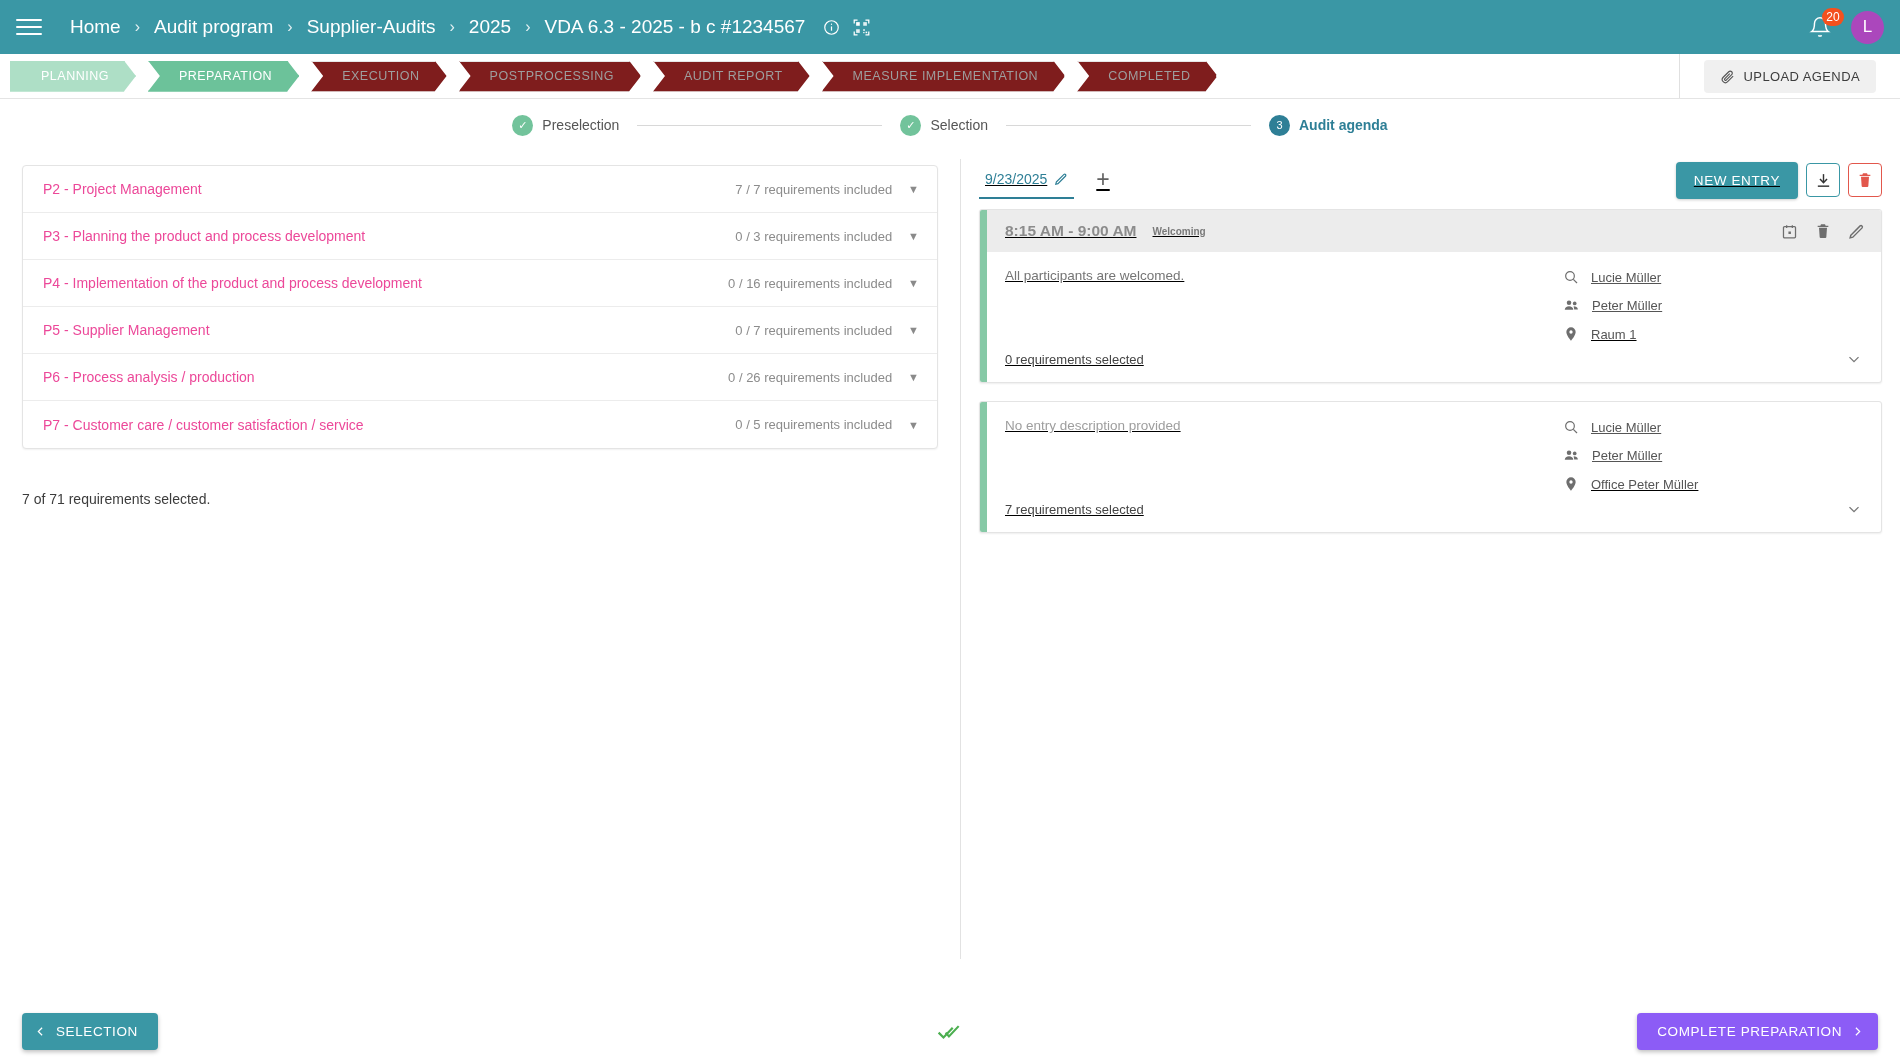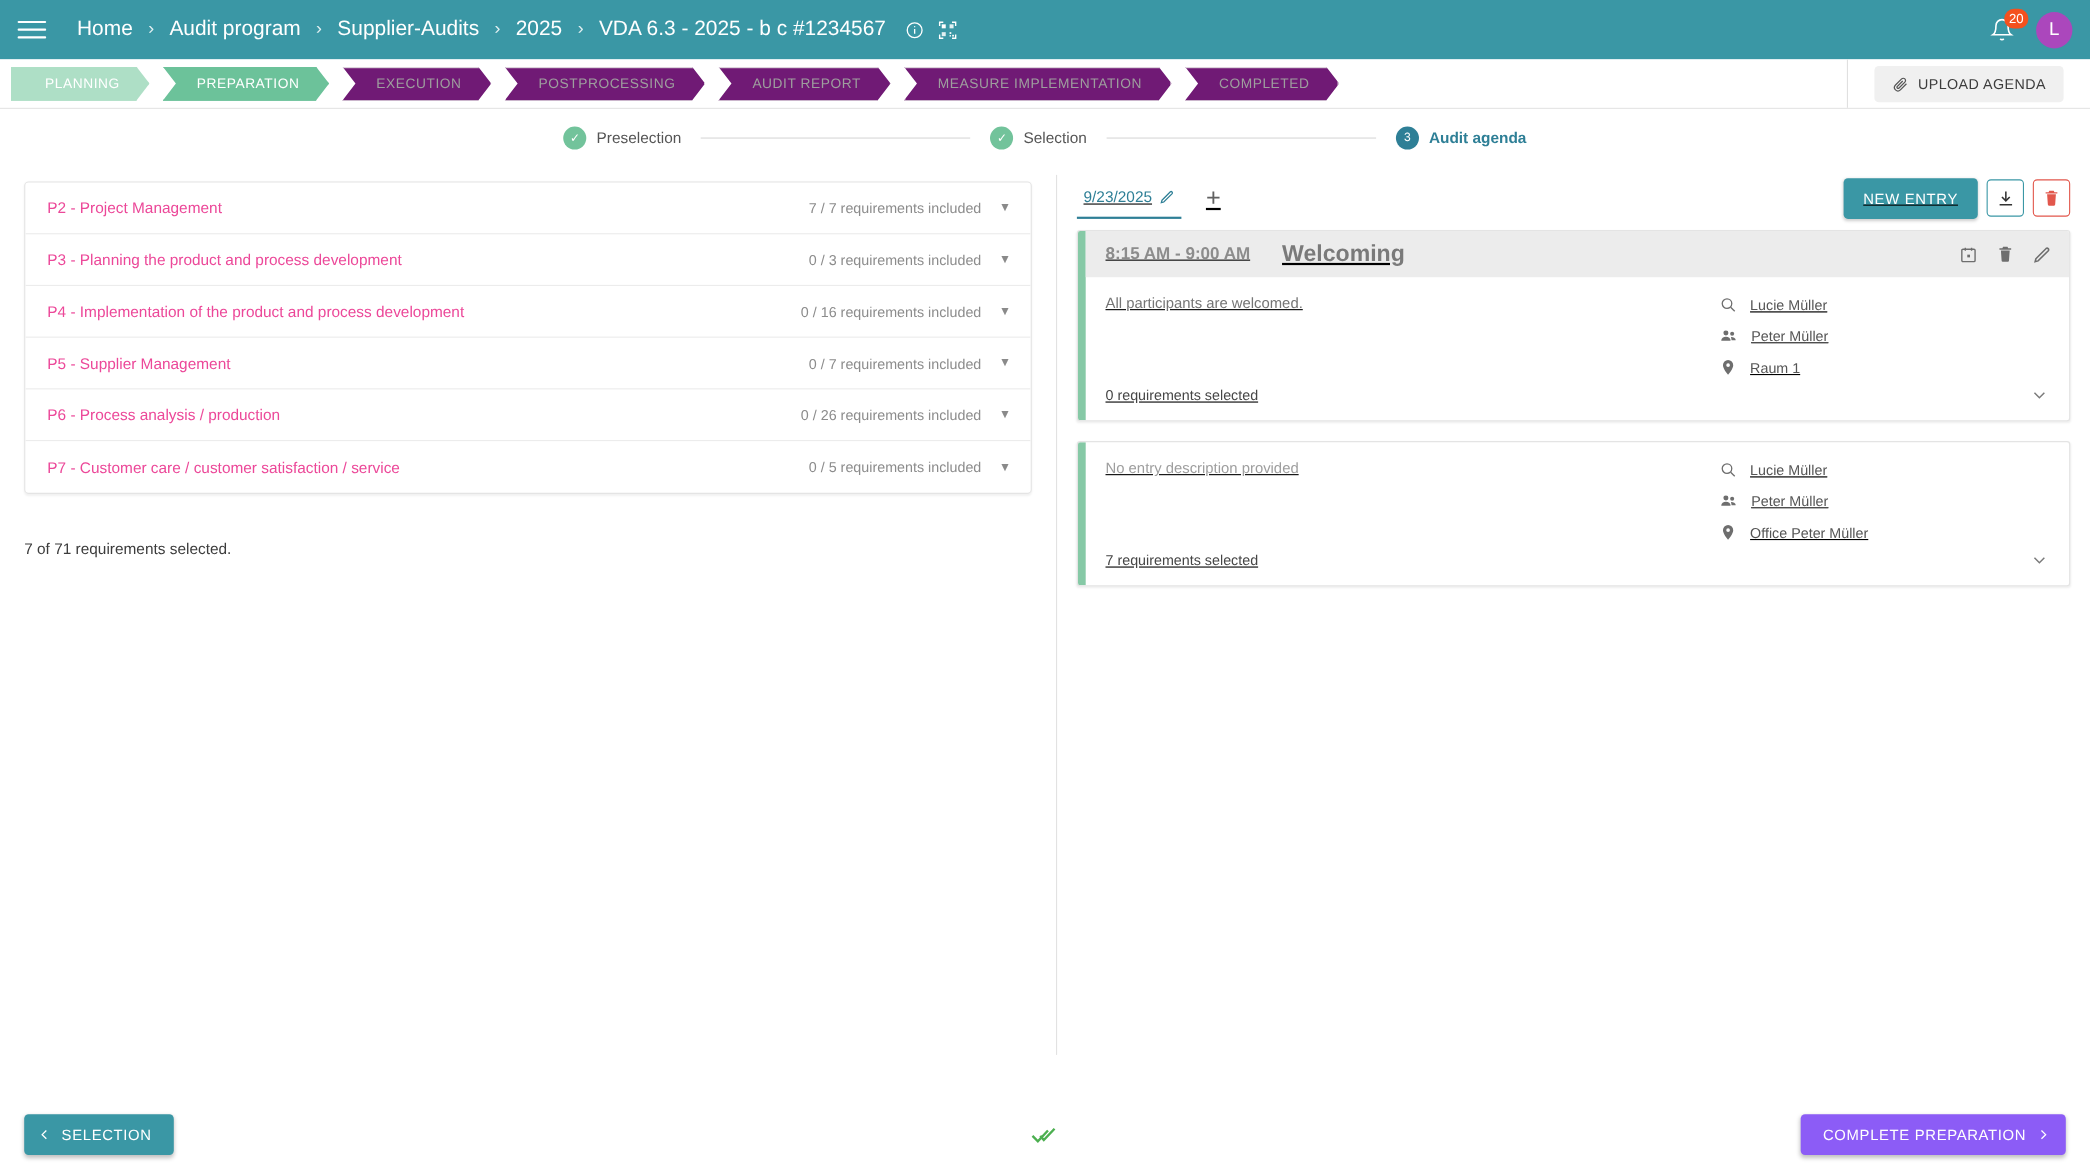--- a/index.html
+++ b/index.html
@@ -38,21 +38,21 @@
 
   
   .stepper-bar {
     height: 45px; background:#fff; display:flex; align-items:stretch;
     border-bottom:1px solid #e4e4e4; position:relative;
   }
   .steps { display:flex; align-items:center; padding-left:10px; flex:1; height:100%; }
   .step {
     position:relative; height:31px; display:flex; align-items:center; justify-content:center;
     padding: 0 26px 0 30px; font-size:12.5px; letter-spacing:.5px;
-    color:#9e9e9e; background:#701a75; border:1px solid #e6e6e6;
+    color:#9e9e9e; background:#7f1d1d; border:1px solid #e6e6e6;
     margin-right: 12px; cursor:pointer; white-space:nowrap;
     clip-path: polygon(0 0, calc(100% - 12px) 0, 100% 50%, calc(100% - 12px) 100%, 0 100%, 12px 50%);
   }
   .step:first-child { 
     clip-path: polygon(0 0, calc(100% - 12px) 0, 100% 50%, calc(100% - 12px) 100%, 0 100%); }
   .step.done { background:#aedfc6; color:#fff; border-color:#aedfc6; }
   .step.active { background:#6cc29a; color:#fff; border-color:#6cc29a;text-align:right; }
   .upload-zone { display:flex; align-items:center; border-left:1px solid #e0e0e0; padding:0 24px; }
   .upload-btn {
     background:#f0f0f0; border:none; border-radius:4px; padding:9px 16px;
@@ -108,21 +108,21 @@
 
   
   .entries { margin-top:6px; }
   .entry { display:flex; margin-bottom:18px; border:1px solid #e4e4e4; border-radius:3px;
     overflow:hidden; background:#fff; box-shadow:0 1px 2px rgba(0,0,0,.07); }
   .entry-accent { width:7px; background:#86c9a6; flex:none; }
   .entry-body { flex:1; }
   .entry-head { background:#ececec; height:42px; display:flex; align-items:center;
     padding:0 16px 0 18px; }
   .entry-time { font-size:15.5px; font-weight:bold; color:#8c8c8c; }
-  .entry-name { font-size:21px; font-weight:bold; color:#7a7a7a; margin-left:29px; }
+  .entry-name { font-size:10px; font-weight:bold; color:#7a7a7a; margin-left:16px; }
   .entry-head-icons { margin-left:auto; display:flex; align-items:center; gap:17px; color:#6e6e6e; }
   .entry-content { display:flex; padding:16px 18px 0 18px; min-height:82px; }
   .entry-desc { font-size:13.5px; color:#757575; flex:1; }
   .entry-desc.muted { color:#9e9e9e; }
   .entry-meta { width:300px; display:flex; flex-direction:column; gap:12px; padding-top:1px; }
   .meta-row { display:flex; align-items:center; gap:12px; font-size:13px; color:#555; }
   .meta-row a { color:#555; text-decoration:underline; cursor:pointer; }
   .entry-foot { display:flex; align-items:center; padding:8px 18px 14px 18px; }
   .entry-foot-txt { font-size:13px; color:#454545; }
   .entry-foot-caret { margin-left:auto; color:#7a7a7a; cursor:pointer; }

